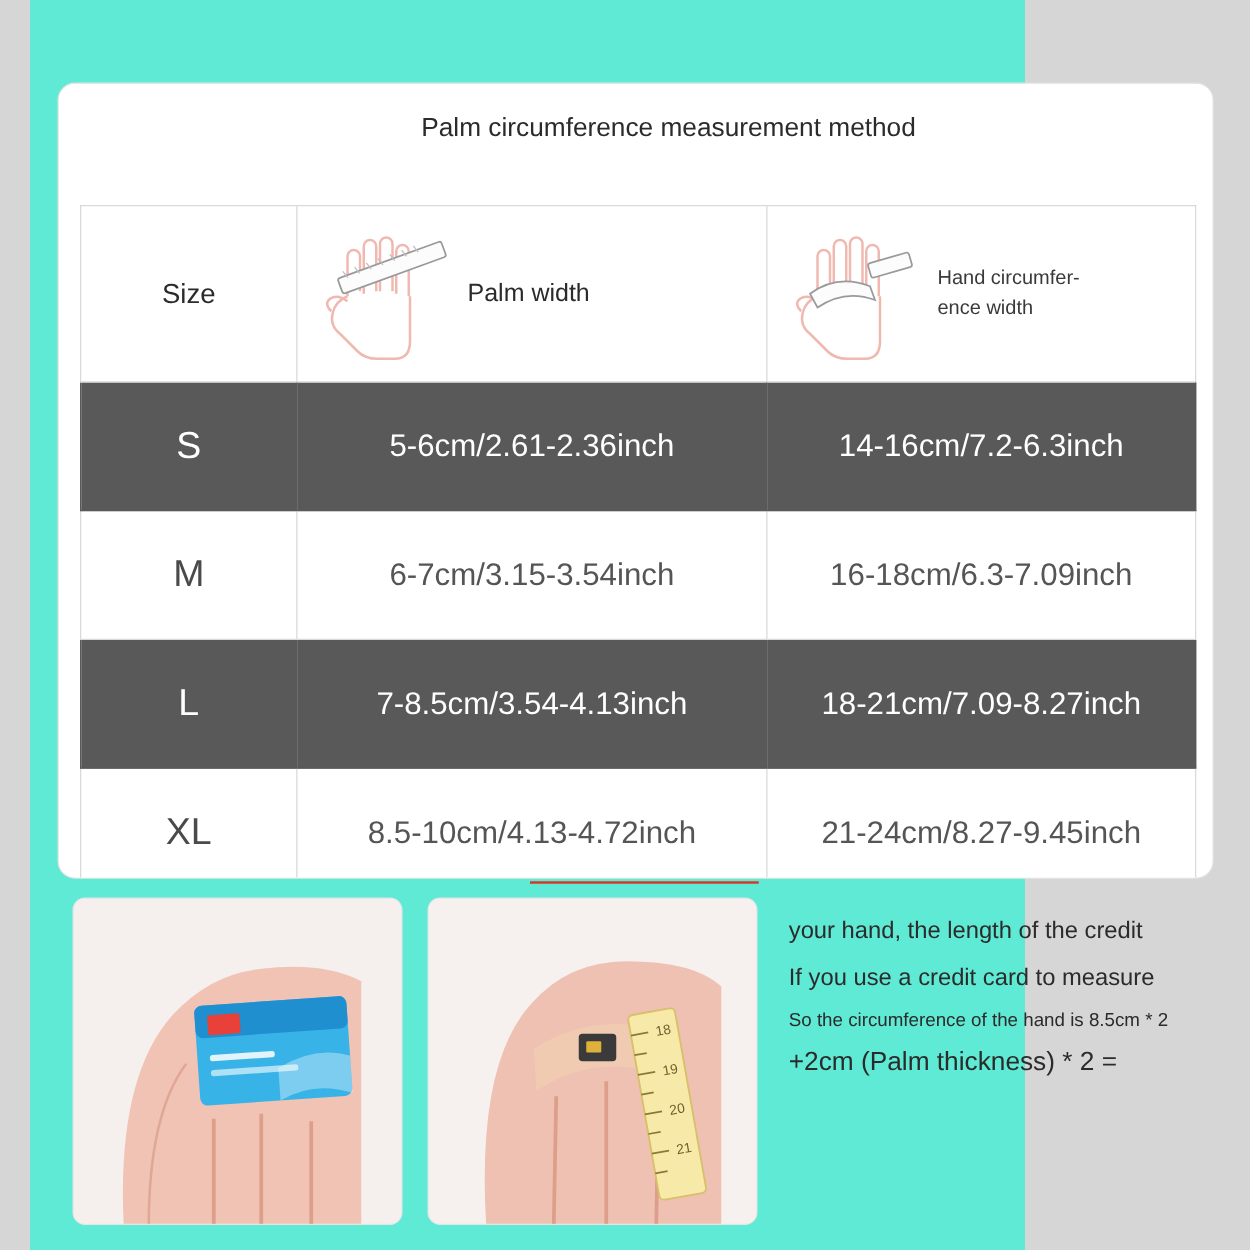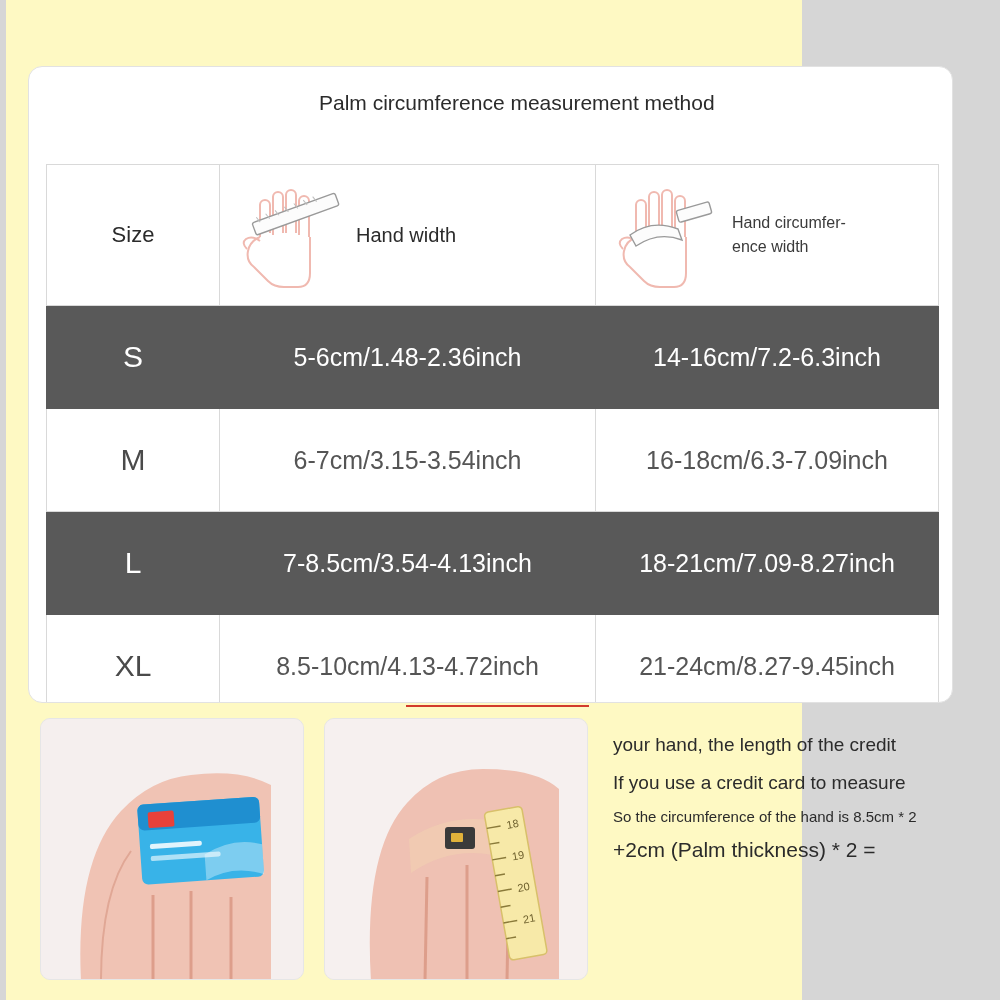--- a/index.html
+++ b/index.html
@@ -8,25 +8,25 @@
   }
   body {
     width: 1000px;
     height: 1000px;
     background: #d6d6d6;
     font-family: "Liberation Sans", sans-serif;
     overflow: hidden;
   }
   .page {
     position: absolute;
-    left: 6px;
+    left: 24px;
     top: 0;
     width: 796px;
     height: 1000px;
-    background: #fef9c3;
+    background: #5eead4;
     box-sizing: border-box;
   }
   .card {
     position: absolute;
     left: 22px;
     top: 66px;
     width: 925px;
     height: 637px;
     background: #ffffff;
     border: 1px solid #e2e2e2;
@@ -209,21 +209,21 @@
               <g stroke="#bdbdbd" stroke-width="1">
                 <line x1="28" y1="44" x2="30" y2="50" transform="rotate(-20 22 48)"></line>
                 <line x1="38" y1="44" x2="40" y2="50" transform="rotate(-20 22 48)"></line>
                 <line x1="48" y1="44" x2="50" y2="50" transform="rotate(-20 22 48)"></line>
                 <line x1="58" y1="44" x2="60" y2="50" transform="rotate(-20 22 48)"></line>
                 <line x1="68" y1="44" x2="70" y2="50" transform="rotate(-20 22 48)"></line>
                 <line x1="78" y1="44" x2="80" y2="50" transform="rotate(-20 22 48)"></line>
                 <line x1="88" y1="44" x2="90" y2="50" transform="rotate(-20 22 48)"></line>
               </g>
             </svg>
-            <div class="hdr-label">Hand width</div>
+            <div class="hdr-label">Palm width</div>
           </div>
         </td>
         <td class="col-hc">
           <div class="hdr-cell-inner">
             <svg class="hand-fig" viewBox="0 0 120 120">
               <g fill="none" stroke="#f0b9b0" stroke-width="2">
                 <path d="M30 62 L30 30 a5 5 0 0 1 10 0 L40 58"></path>
                 <path d="M43 60 L43 22 a5 5 0 0 1 10 0 L53 58"></path>
                 <path d="M56 58 L56 20 a5 5 0 0 1 10 0 L66 58"></path>
                 <path d="M69 60 L69 26 a5 5 0 0 1 10 0 L79 62"></path>
@@ -237,21 +237,21 @@
             </svg>
             <div class="hdr-label small">Hand circumfer-ence width</div>
           </div>
         </td>
       </tr>
 
       <tr class="data-row row-dark">
         <td class="col-size">
           <span class="sz-label">S</span>
         </td>
-        <td class="col-pw">5-6cm/1.48-2.36inch</td>
+        <td class="col-pw">5-6cm/2.61-2.36inch</td>
         <td class="col-hc">14-16cm/7.2-6.3inch</td>
       </tr>
 
       <tr class="data-row row-light">
         <td class="col-size">
           <span class="sz-label">M</span>
         </td>
         <td class="col-pw">6-7cm/3.15-3.54inch</td>
         <td class="col-hc">16-18cm/6.3-7.09inch</td>
       </tr>

